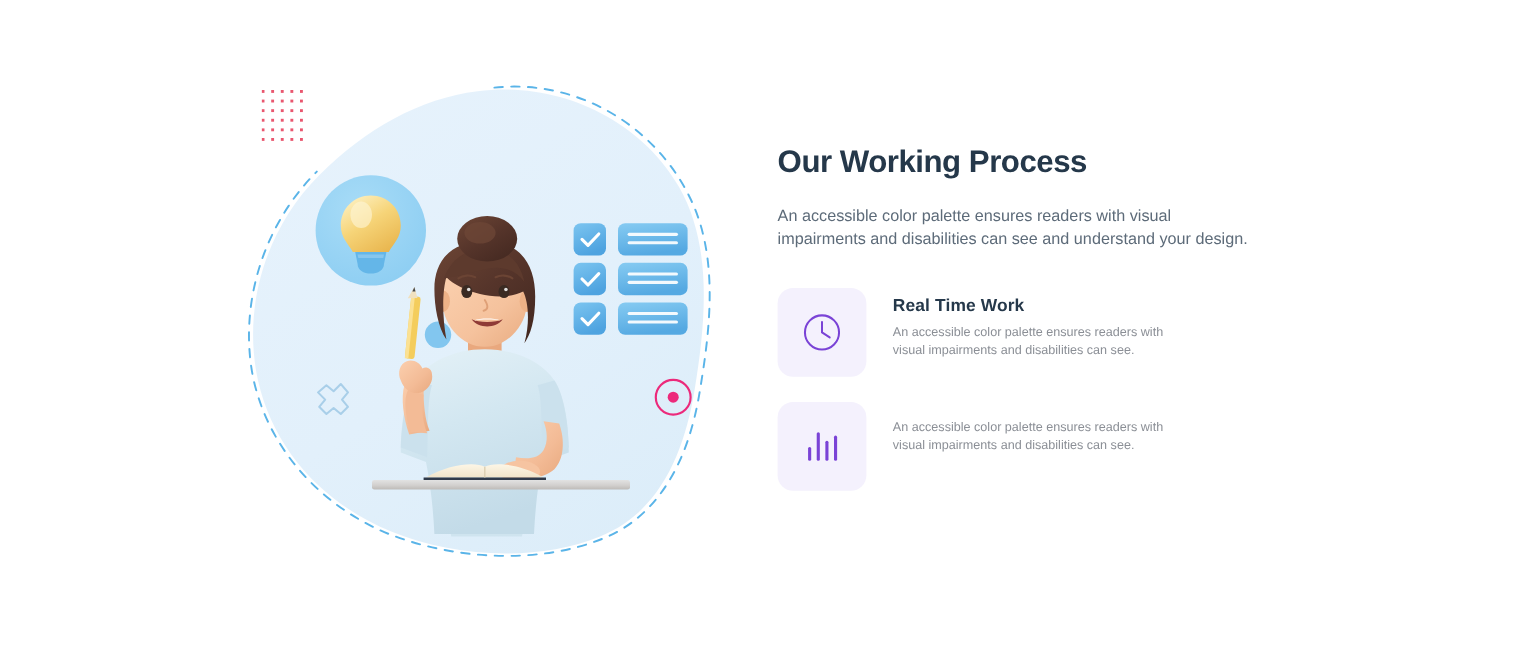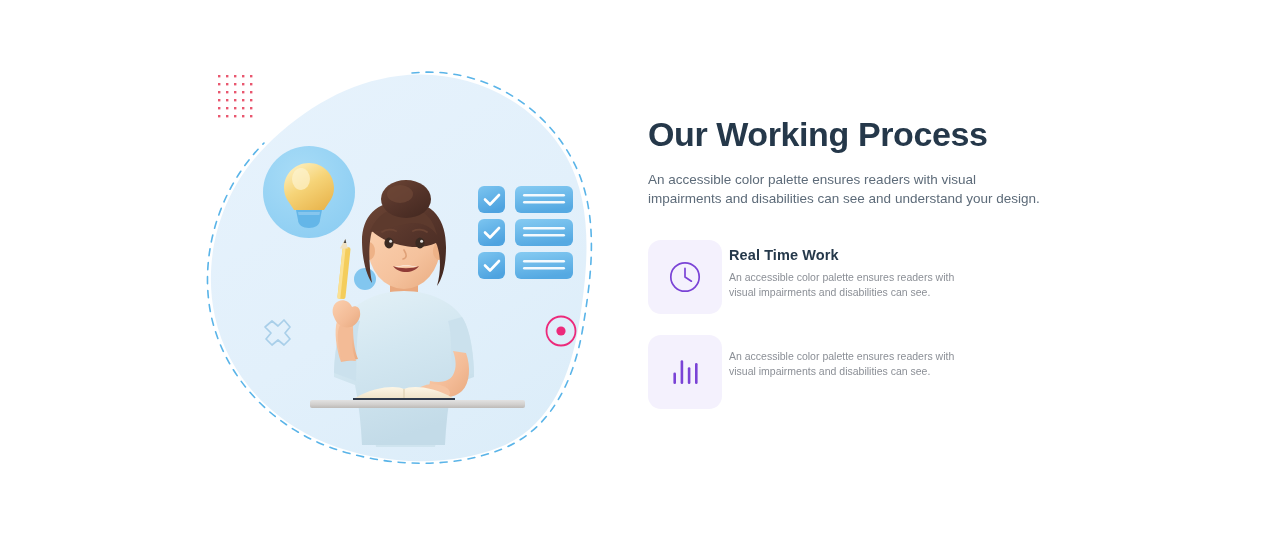--- a/index.html
+++ b/index.html
@@ -42,21 +42,21 @@
 
   
   .content {
     position: absolute;
     left: 648px;
     top: 112px;
     width: 420px;
   }
   .page-title {
     margin: 0;
-    font-size: 34px;
+    font-size: 26px;
     line-height: 44px;
     font-weight: bold;
     letter-spacing: -0.4px;
     color: #25384a;
   }
   .page-desc {
     margin: 14px 0 0 0;
     font-size: 13.5px;
     line-height: 19px;
     color: #5d6b79;
@@ -75,21 +75,21 @@
     flex: 0 0 auto;
     width: 74px;
     height: 74px;
     border-radius: 13px;
     background: #f4f1fd;
     display: flex;
     align-items: center;
     justify-content: center;
   }
   .feature-text {
-    padding-left: 7px;
+    padding-left: 22px;
     padding-top: 7px;
   }
   .feature-title {
     margin: 0;
     font-size: 14.5px;
     font-weight: bold;
     color: #25384a;
     letter-spacing: 0.1px;
   }
   .feature-desc {

